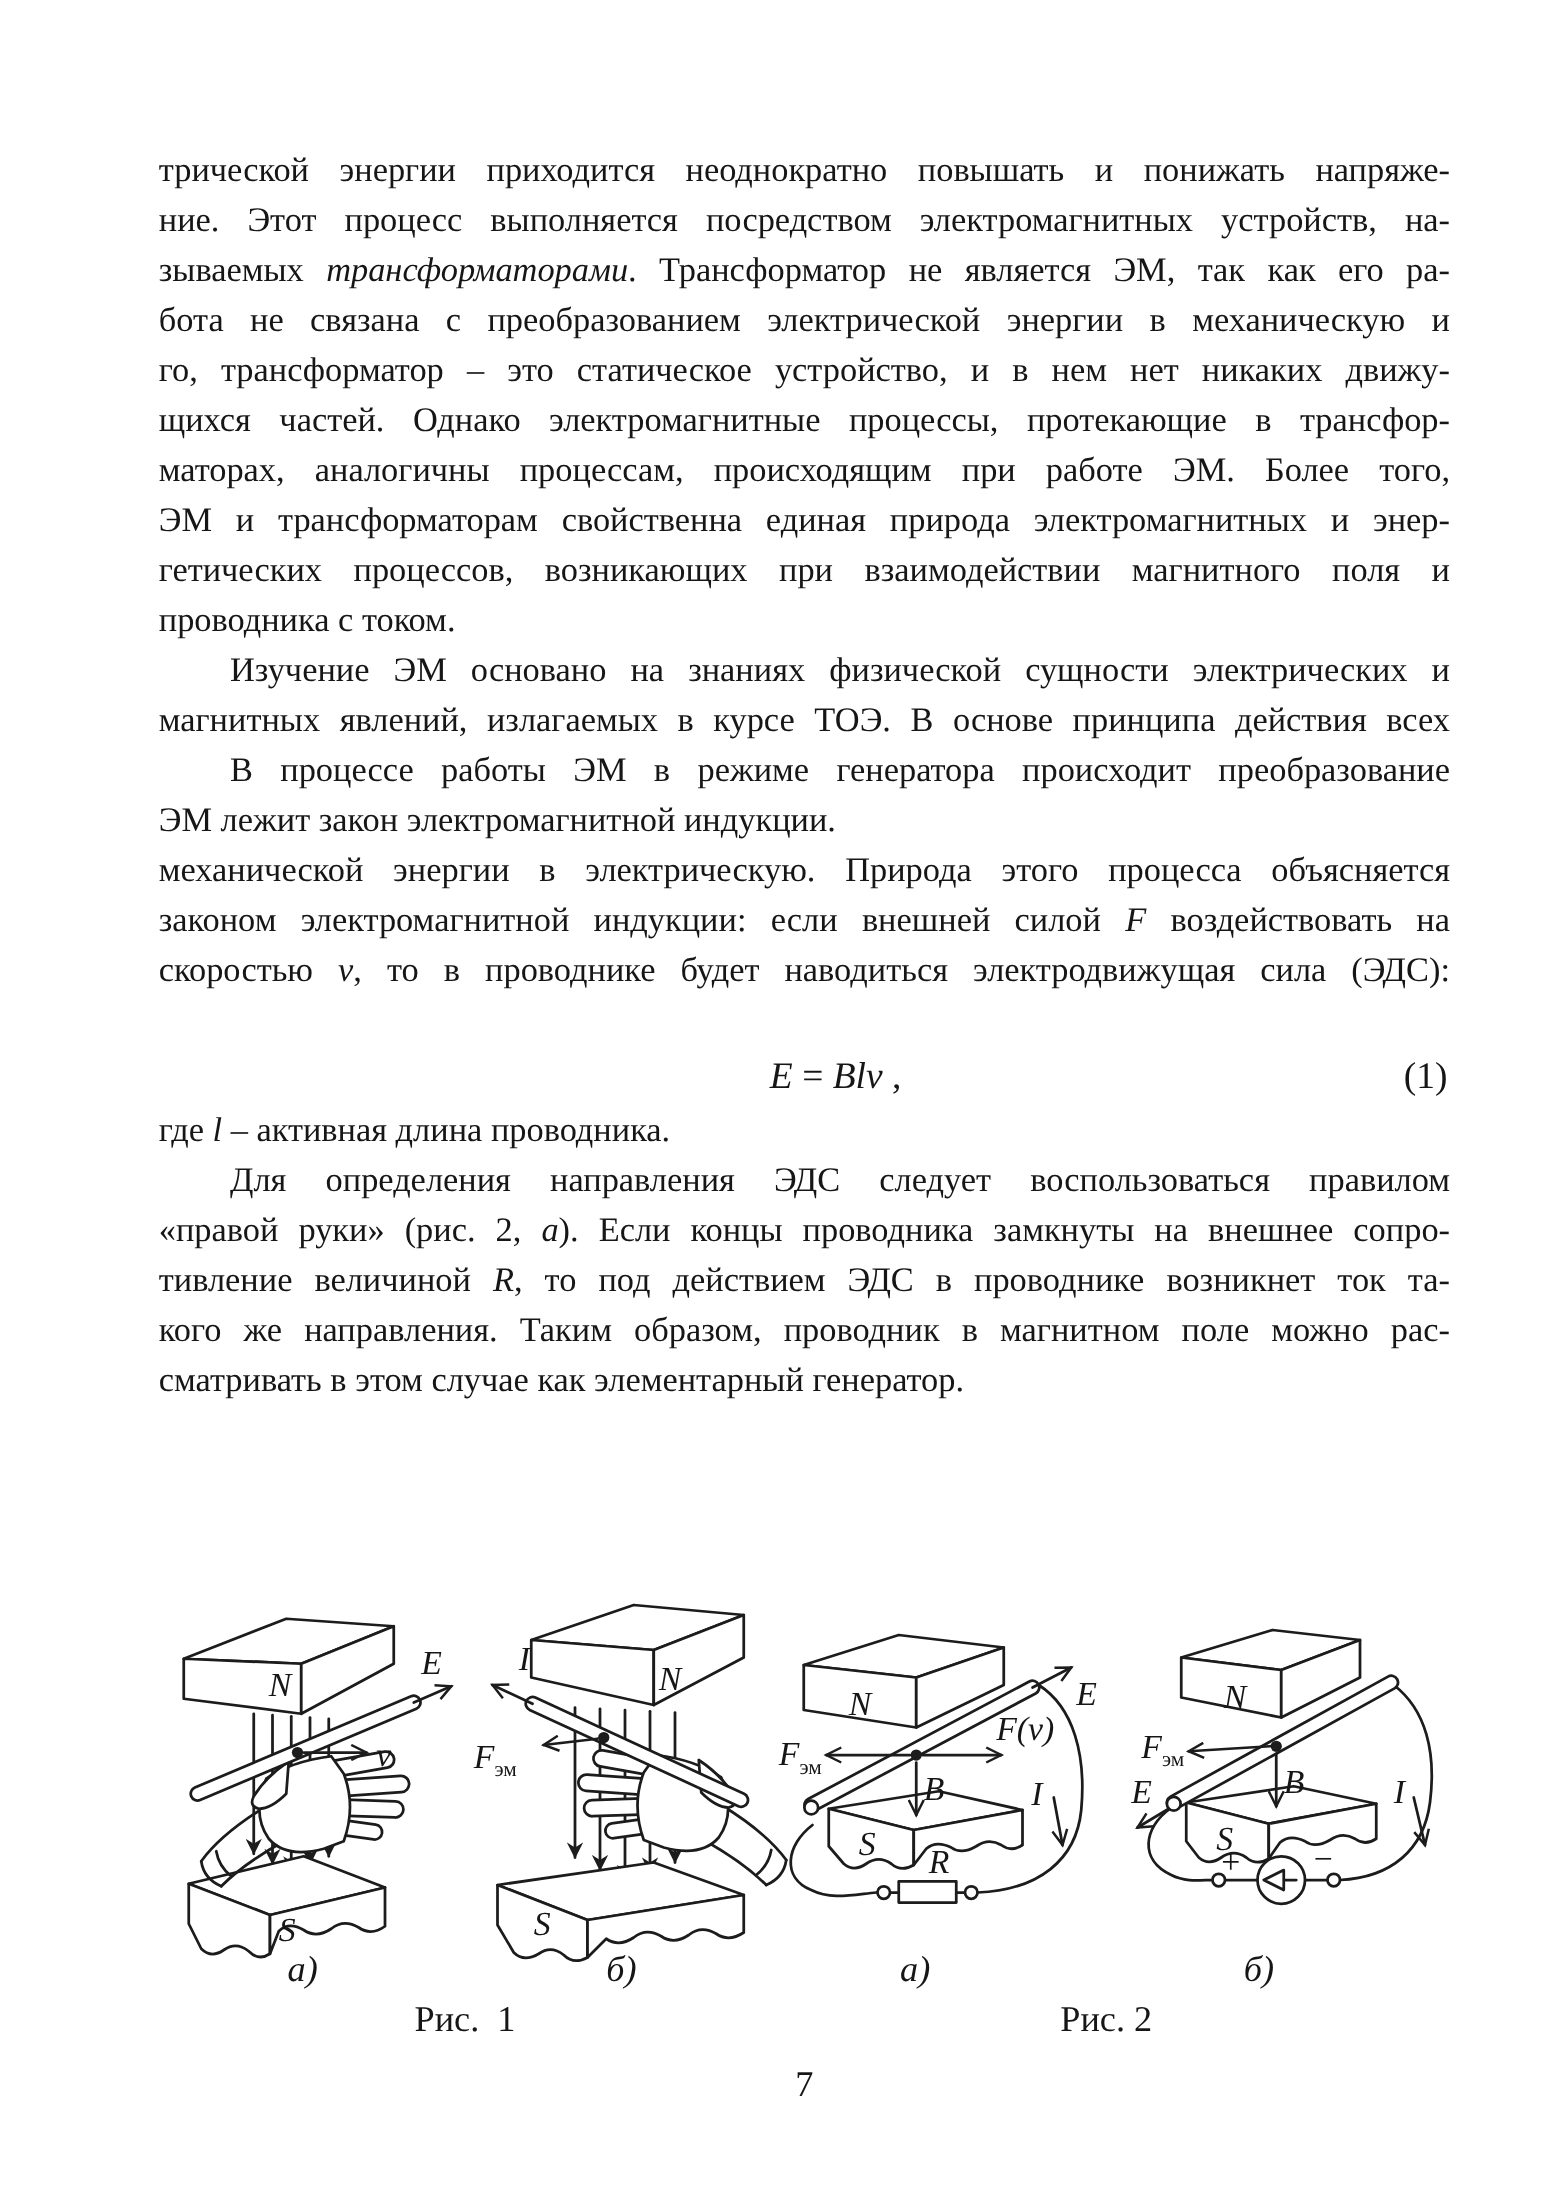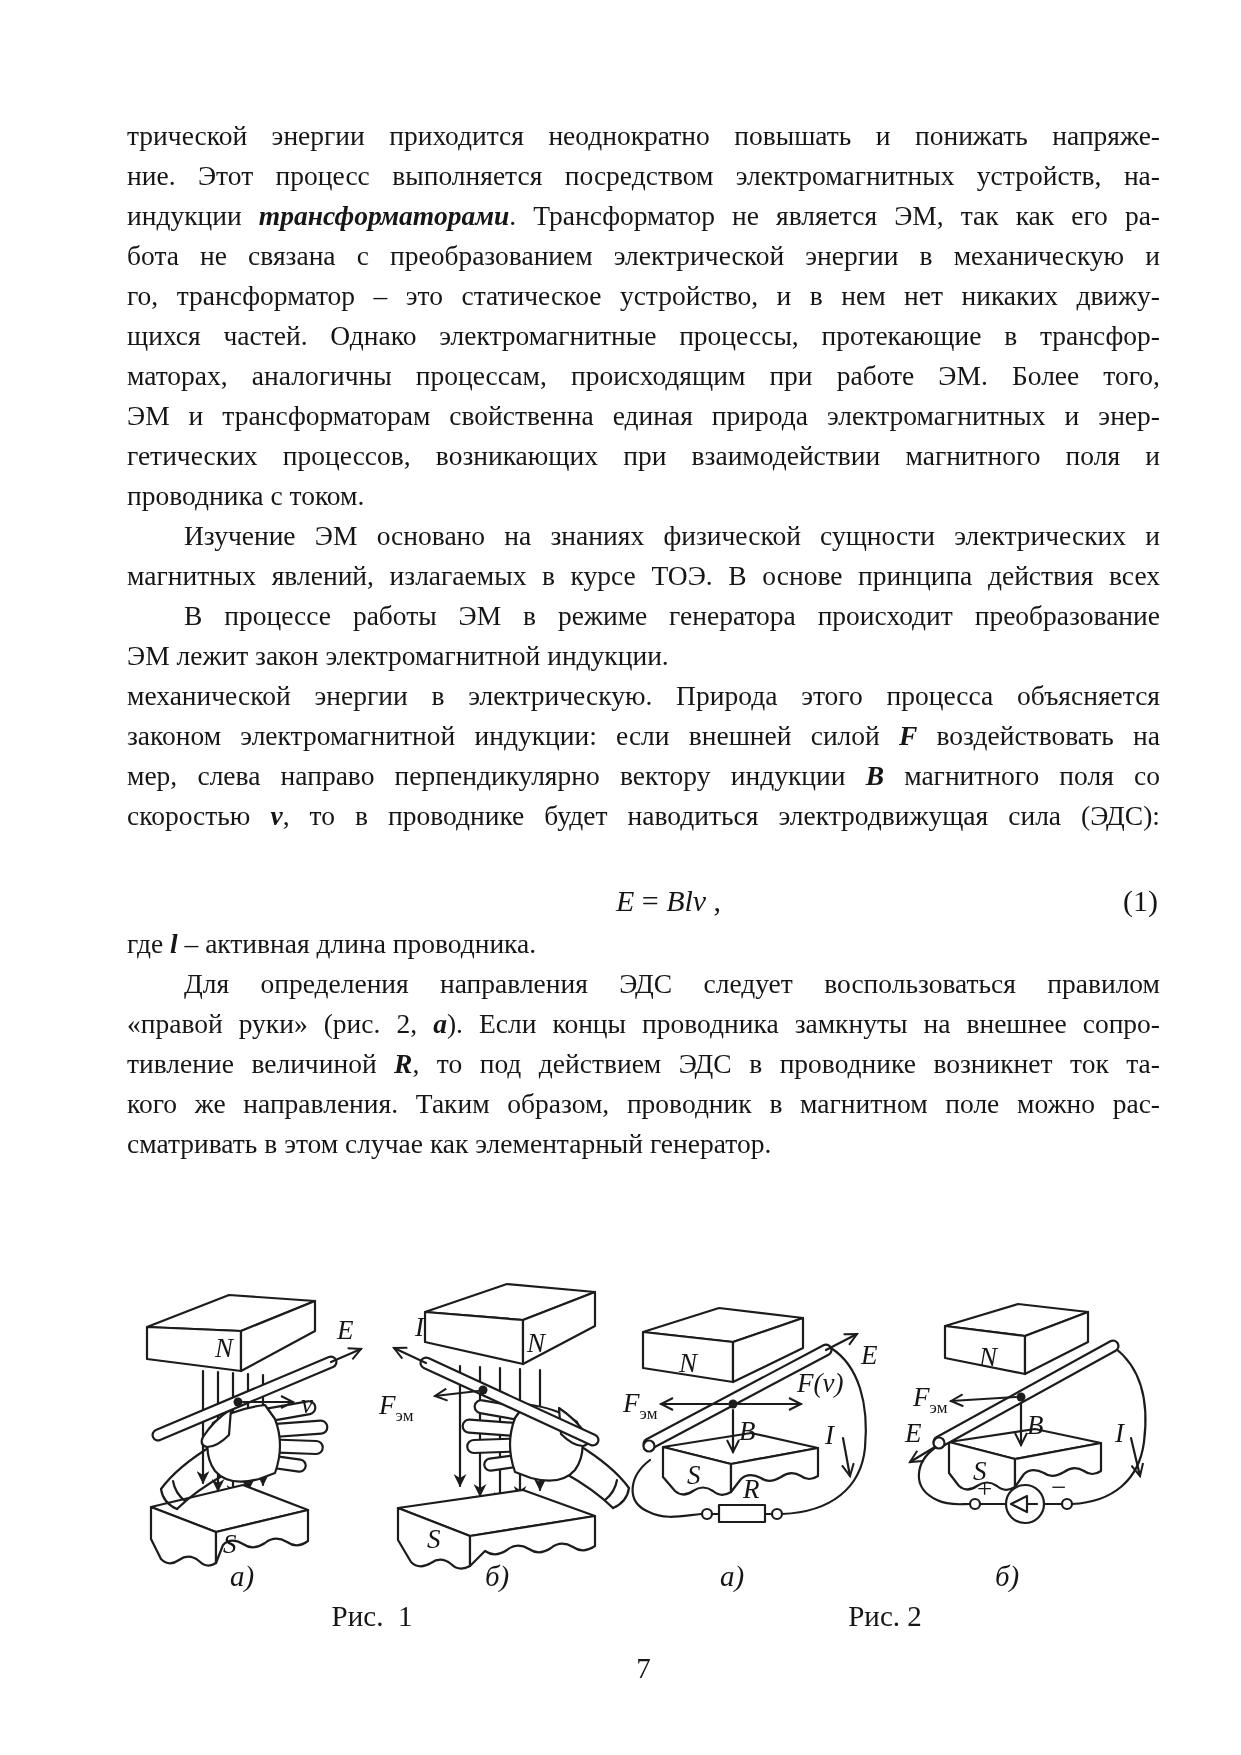--- a/index.html
+++ b/index.html
@@ -2,21 +2,21 @@
 <html><head>
 <meta charset="utf-8">
 <style>
   html,body{margin:0;padding:0;background:#ffffff;}
   .page{position:relative;width:1241px;height:1755px;background:#fff;overflow:hidden;
         font-family:"Liberation Serif","DejaVu Serif",serif;color:#161616;margin-left:23px;}
   .textcol{position:absolute;left:104px;top:116px;width:1033px;}
   .line{font-size:27.5px;line-height:40px;height:40px;text-align:justify;text-align-last:justify;}
   .line.left{text-align-last:left;}
   .line.indent{text-indent:57px;}
-  .line i{font-style:italic;font-weight:bold;}
+  .line i{font-style:italic;}
   .eqrow{position:relative;height:46px;margin-top:42px;font-size:30px;line-height:46px;}
   .eqexpr{position:absolute;left:0;right:0;text-align:center;transform:translateX(25px);}
   .eqexpr i{font-style:italic;}
   .eqnum{position:absolute;right:2px;top:0;}
   .fig{position:absolute;}
   .fig .ln{stroke:#1c1c1c;stroke-width:2.2;fill:none;stroke-linejoin:round;stroke-linecap:round;}
   .fig .fw{stroke:#1c1c1c;stroke-width:2.2;fill:#ffffff;stroke-linejoin:round;}
   .fig text{font-family:"Liberation Serif","DejaVu Serif",serif;font-style:italic;
             font-size:27px;fill:#161616;stroke:none;}
   .fig text.upright, .fig tspan.subts{font-style:normal;}
@@ -26,35 +26,34 @@
   .pageno{position:absolute;top:1652px;left:0;width:1241px;text-align:center;font-size:29px;}
 </style>
 </head>
 <body>
 
 <div class="page">
 
   <div class="textcol">
     <div class="line"><span>трической энергии приходится неоднократно повышать и понижать напряже-</span></div>
     <div class="line"><span>ние. Этот процесс выполняется посредством электромагнитных устройств, на-</span></div>
-    <div class="line"><span>индукции </span><i>трансформаторами</i><span>. Трансформатор не является ЭМ, так как его ра-</span></div>
+    <div class="line"><span>зываемых </span><i>трансформаторами</i><span>. Трансформатор не является ЭМ, так как его ра-</span></div>
     <div class="line"><span>бота не связана с преобразованием электрической энергии в механическую и</span></div>
     <div class="line"><span>го, трансформатор – это статическое устройство, и в нем нет никаких движу-</span></div>
     <div class="line"><span>щихся частей. Однако электромагнитные процессы, протекающие в трансфор-</span></div>
     <div class="line"><span>маторах, аналогичны процессам, происходящим при работе ЭМ. Более того,</span></div>
     <div class="line"><span>ЭМ и трансформаторам свойственна единая природа электромагнитных и энер-</span></div>
     <div class="line"><span>гетических процессов, возникающих при взаимодействии магнитного поля и</span></div>
     <div class="line left"><span>проводника с током.</span></div>
     <div class="line indent"><span>Изучение ЭМ основано на знаниях физической сущности электрических и</span></div>
     <div class="line"><span>магнитных явлений, излагаемых в курсе ТОЭ. В основе принципа действия всех</span></div>
     <div class="line indent"><span>В процессе работы ЭМ в режиме генератора происходит преобразование</span></div>
     <div class="line left"><span>ЭМ лежит закон электромагнитной индукции.</span></div>
     <div class="line"><span>механической энергии в электрическую. Природа этого процесса объясняется</span></div>
     <div class="line"><span>законом электромагнитной индукции: если внешней силой </span><i>F</i><span> воздействовать на</span></div>
-    <div class="line"><span>мер, слева направо перпендикулярно вектору индукции </span><i>B</i><span> магнитного поля со</span></div>
     <div class="line"><span>скоростью </span><i>v</i><span>, то в проводнике будет наводиться электродвижущая сила (ЭДС):</span></div>
 
     <div class="eqrow">
       <span class="eqexpr"><i>E</i><span> = </span><i>Blv</i><span> ,</span></span>
       <span class="eqnum">(1)</span>
     </div>
 
     <div class="line left"><span>где </span><i>l</i><span> – активная длина проводника.</span></div>
     <div class="line indent"><span>Для определения направления ЭДС следует воспользоваться правилом</span></div>
     <div class="line"><span>«правой руки» (рис. 2, </span><i>а</i><span>). Если концы проводника замкнуты на внешнее сопро-</span></div>

